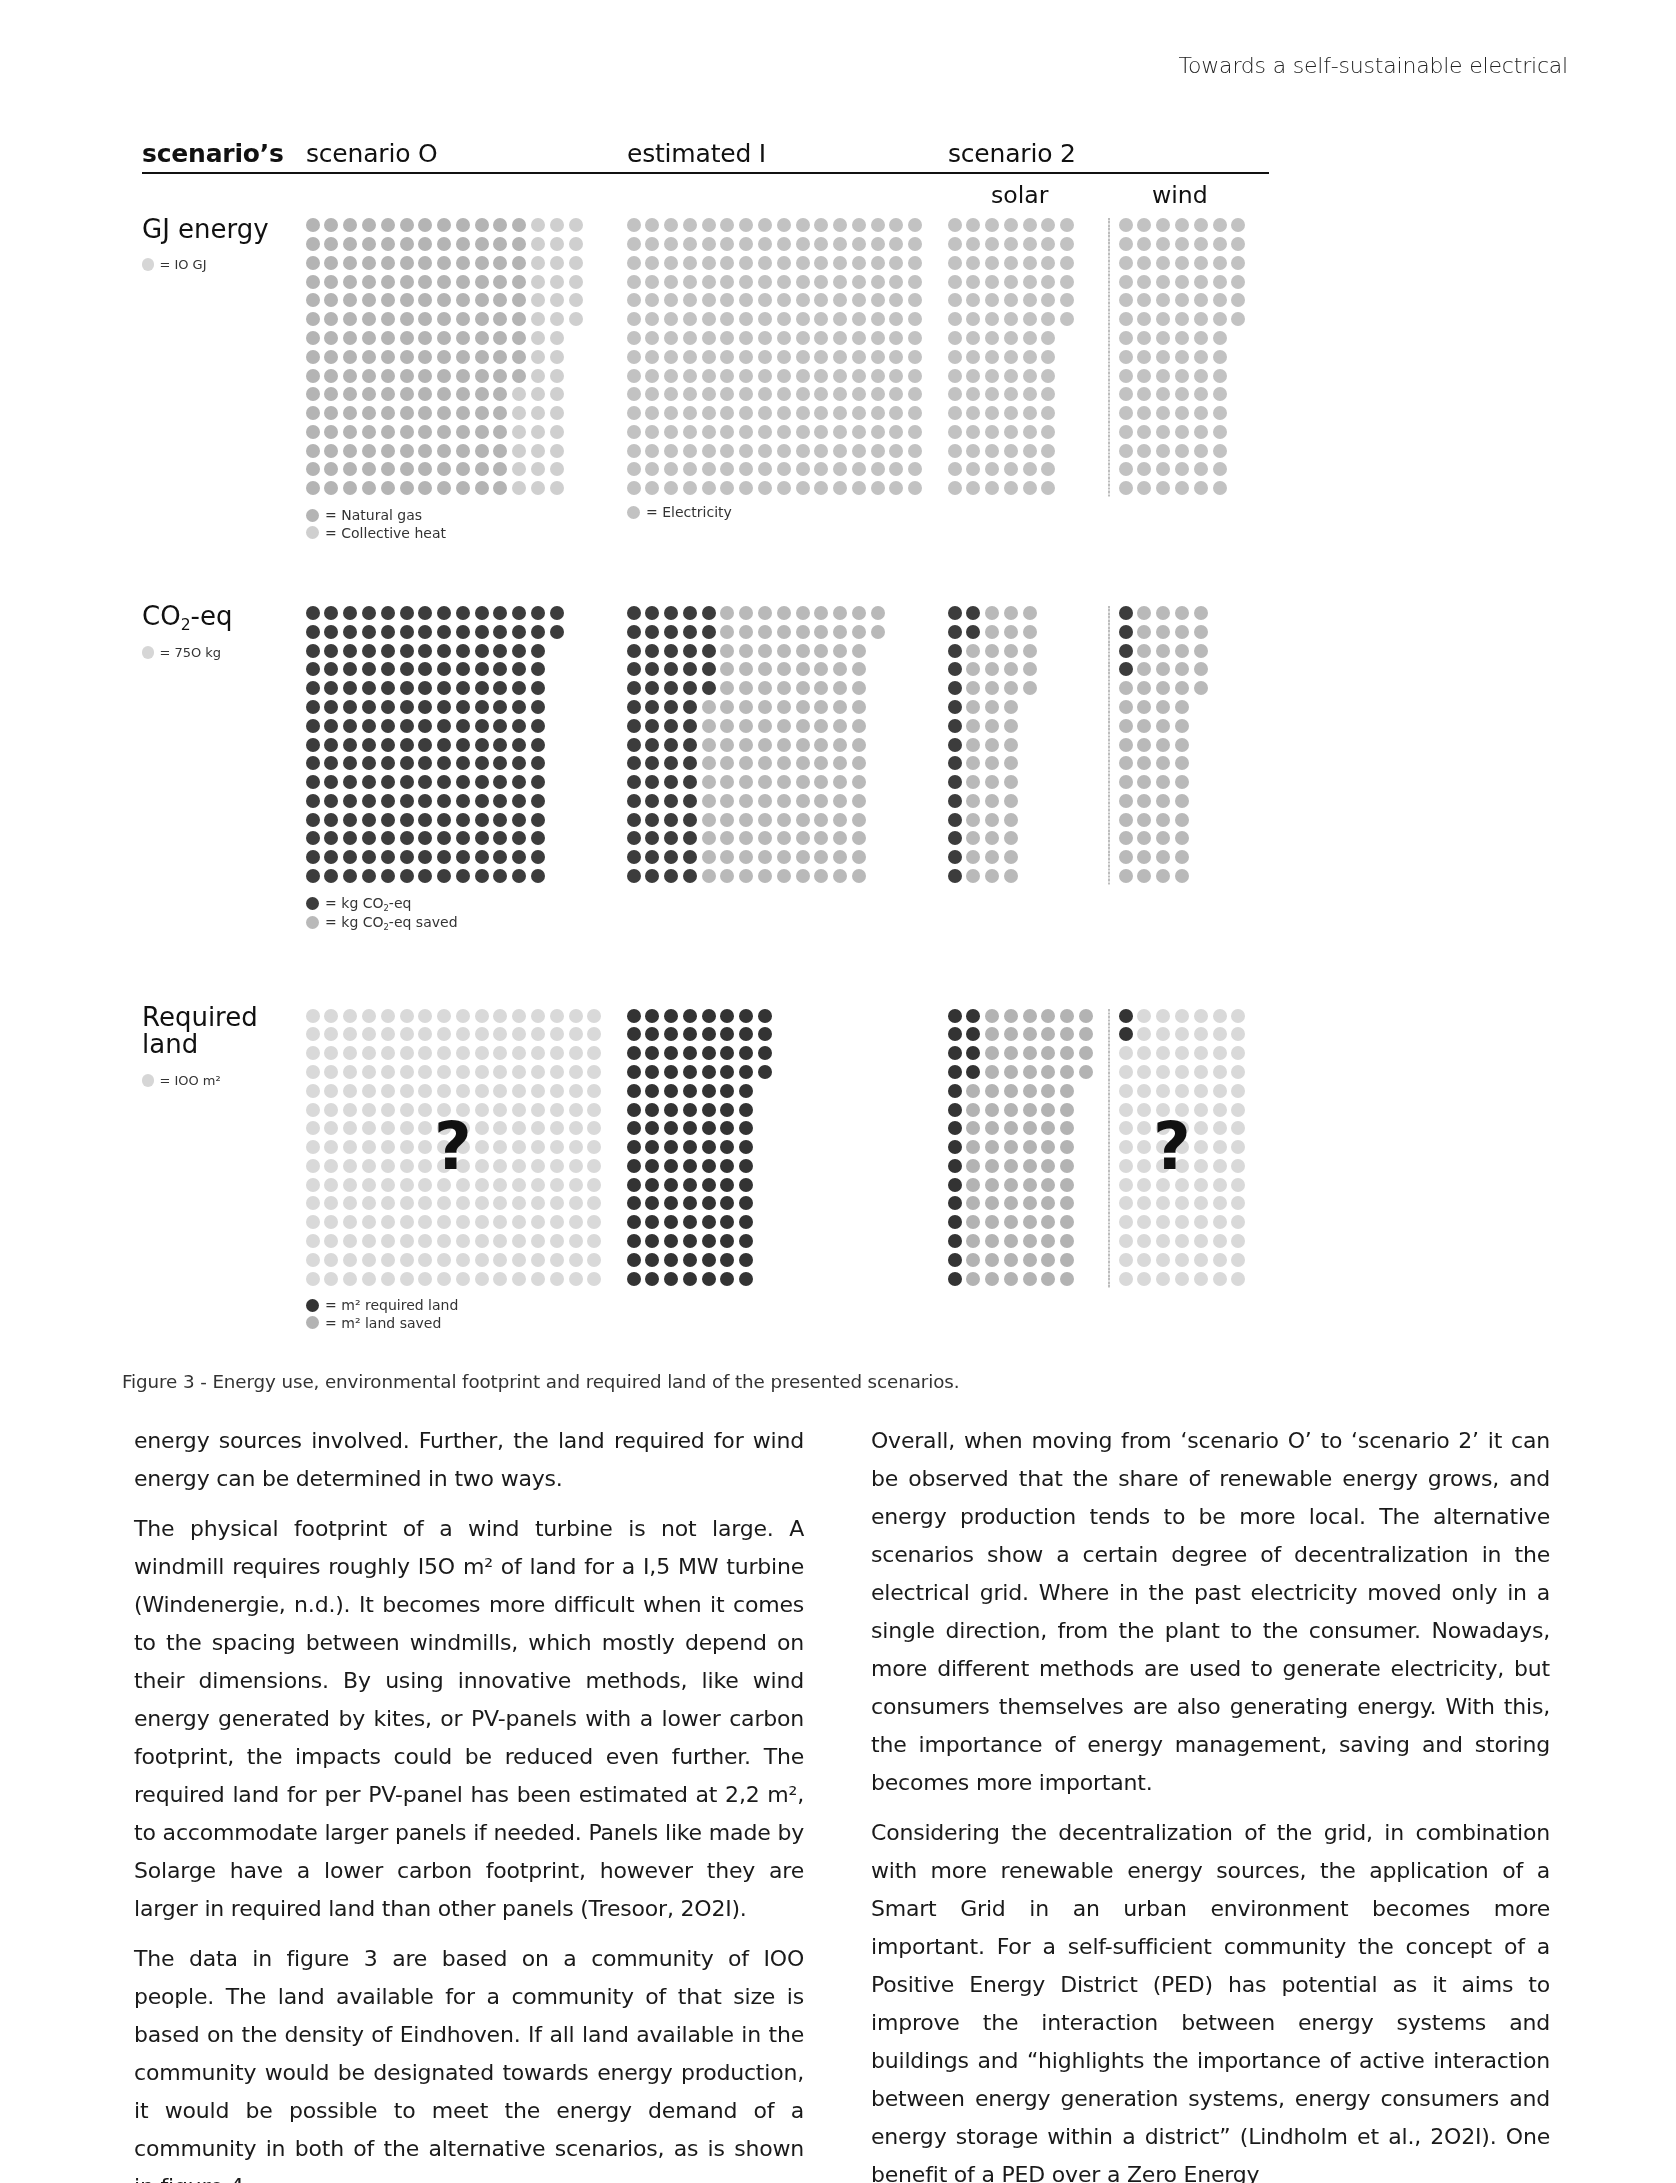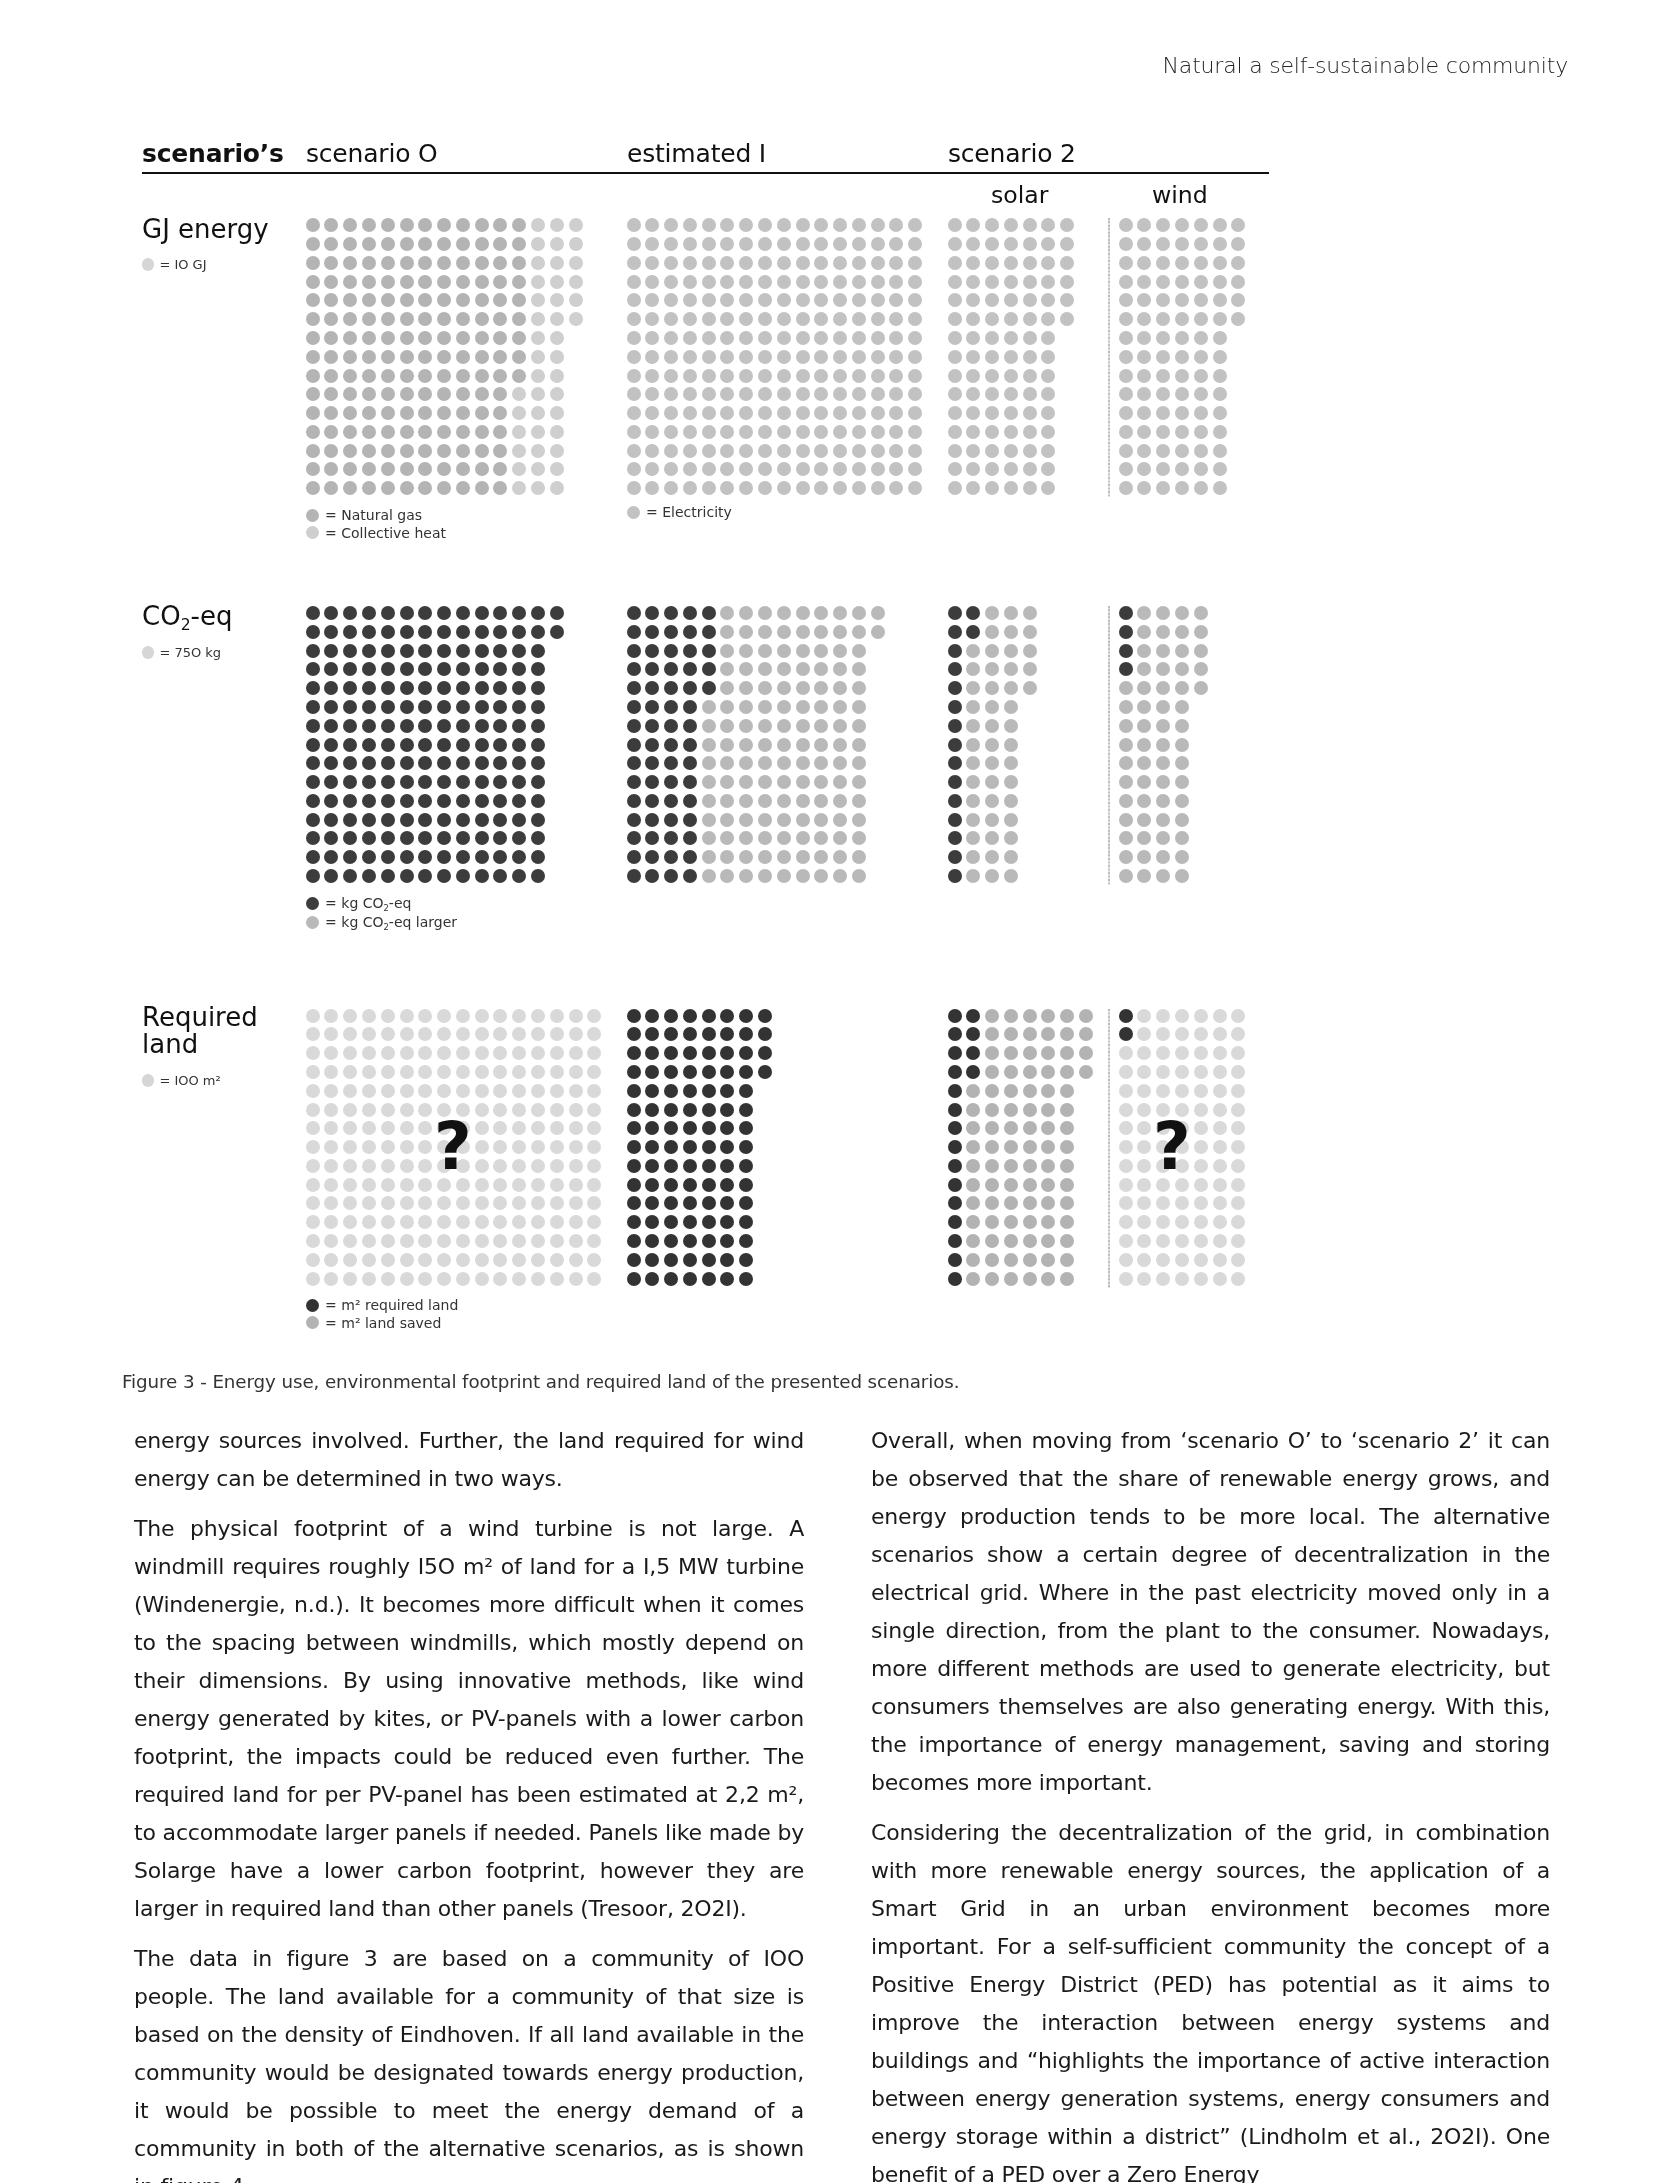--- a/index.html
+++ b/index.html
@@ -21,21 +21,21 @@
   .divider { width:1.7px; background:repeating-linear-gradient(to bottom,#bdbdbd 0 1.7px,#e0e0e0 1.7px 3.5px); }
   .qmark { font-size:65px; font-weight:bold; color:#111; }
   .caption { left:122px; top:1371px; font-size:18.3px; color:#333; letter-spacing:-0.1px; }
   .col { font-size:22px; line-height:38px; color:#1a1a1a; text-align:justify; width:699px; letter-spacing:-0.2px; }
   .col p { margin:12px; }
   sub.s { font-size:0.6em; vertical-align:-0.3em; }
 </style>
 </head>
 <body>
 
-<div class="abs running-head">Natural a self-sustainable community</div>
+<div class="abs running-head">Towards a self-sustainable electrical</div>
 
 <div class="abs hdr bold" style="left:142px;">scenario’s</div>
 <div class="abs hdr" style="left:306px;">scenario O</div>
 <div class="abs hdr" style="left:627px;">estimated I</div>
 <div class="abs hdr" style="left:948px;">scenario 2</div>
 <div class="abs rule"></div>
 <div class="abs sub" style="left:948px;">solar</div>
 <div class="abs sub" style="left:1109px;">wind</div>
 
 <div class="abs rowlabel" style="top:216px;">GJ energy</div>
@@ -1817,21 +1817,21 @@
       <span>= Electricity</span>
     </div>
 </div>
 <div class="abs legend" style="left:306px; top:895px;">
   <div class="li">
       <span class="sw" style="background:#3c3c3c"></span>
       <span><span>= kg CO</span><sub class="s">2</sub><span>-eq</span></span>
     </div>
   <div class="li">
       <span class="sw" style="background:#b9b9b9"></span>
-      <span><span>= kg CO</span><sub class="s">2</sub><span>-eq  larger</span></span>
+      <span><span>= kg CO</span><sub class="s">2</sub><span>-eq  saved</span></span>
     </div>
 </div>
 <div class="abs legend" style="left:306px; top:1297px;">
   <div class="li">
       <span class="sw" style="background:#333333"></span>
       <span>= m² required land</span>
     </div>
   <div class="li">
       <span class="sw" style="background:#b3b3b3"></span>
       <span>= m²  land saved</span>

